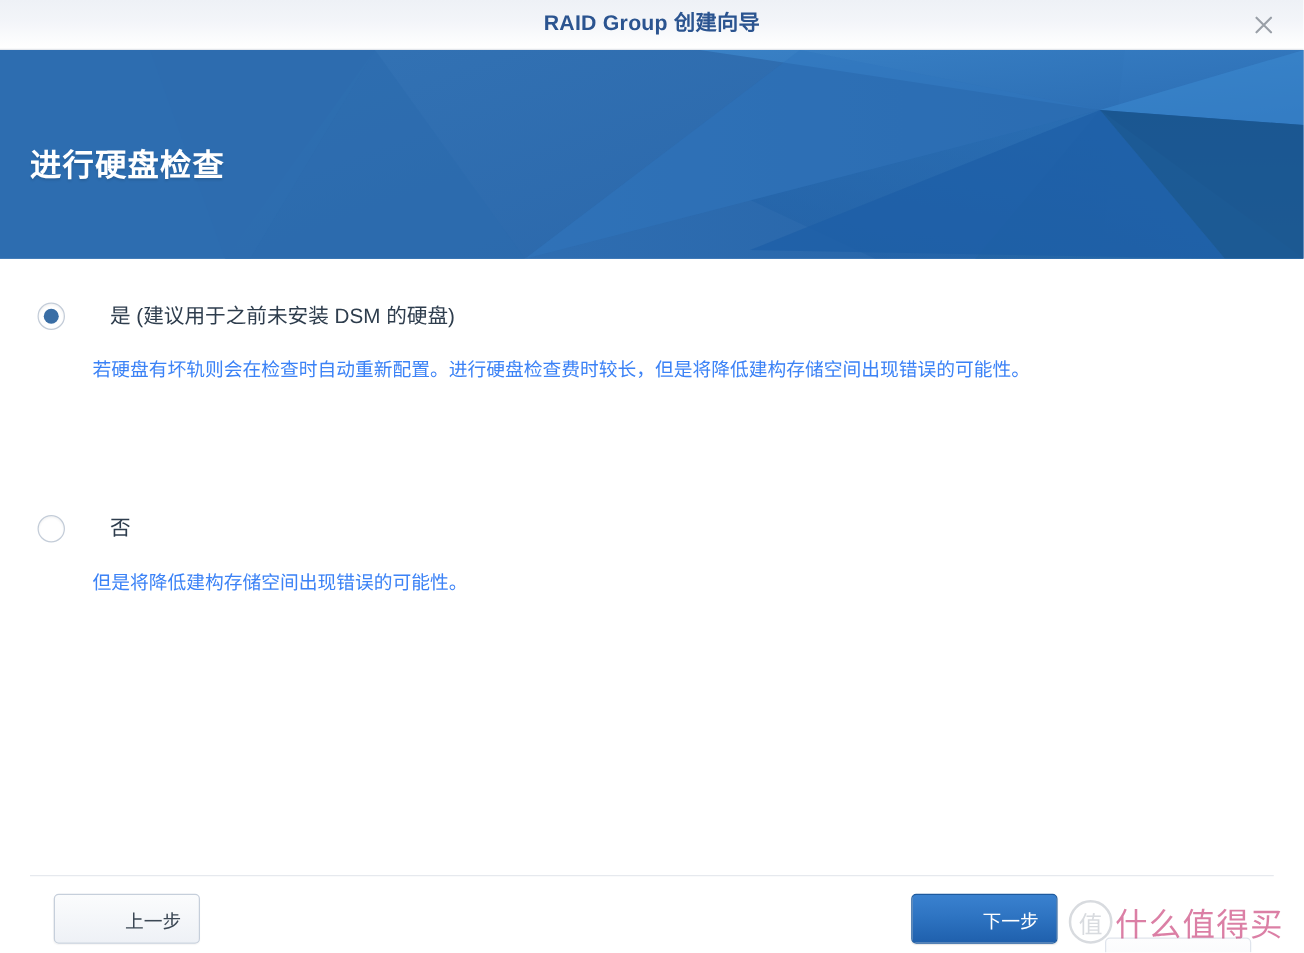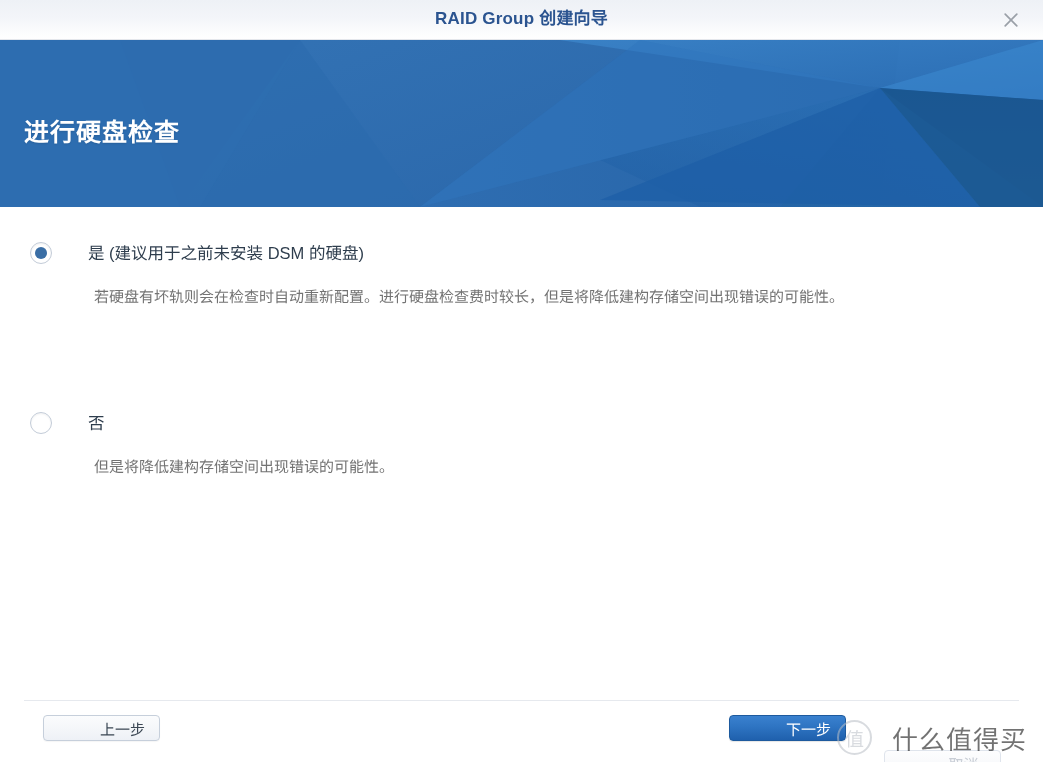--- a/index.html
+++ b/index.html
@@ -131,39 +131,39 @@
     background: #3a6ea5;
   }
   .option-label {
     margin-left: 22px;
     font-size: 16.5px;
     color: #2e3d4d;
     line-height: 22px;
     white-space: nowrap;
   }
   .option-desc {
-    margin-left: 64px;
+    margin-left: 44px;
     margin-top: 22px;
     font-size: 15px;
-    color: #737373;
+    color: #3b82f6;
     line-height: 22px;
   }
 
   
   .footer {
     position: relative;
     height: 62px;
     border-top: 1px solid #e6e9ee;
     margin: 0 24px;
     box-sizing: border-box;
   }
   .btn {
     position: absolute;
     top: 14px;
-    height: 26px;
+    height: 40px;
     min-width: 117px;
     border-radius: 4px;
     font-size: 15px;
     display: flex;
     align-items: center;
     justify-content: center;
     box-sizing: border-box;
     cursor: pointer;
     user-select: none;
     padding-left: 42px;
@@ -207,23 +207,23 @@
     border-radius: 50%;
     border: 2px solid #b9bec6;
     color: #b9bec6;
     font-size: 19px;
     display: flex;
     align-items: center;
     justify-content: center;
     font-weight: normal;
   }
   .watermark-text {
-    margin-left: 20px;
+    margin-left: 2px;
     font-size: 26px;
-    color: #000000;
+    color: #be185d;
     letter-spacing: 1px;
     white-space: nowrap;
   }
 </style>
 </head>
 <body>
 
 <div class="window">
 
   <div class="titlebar">

